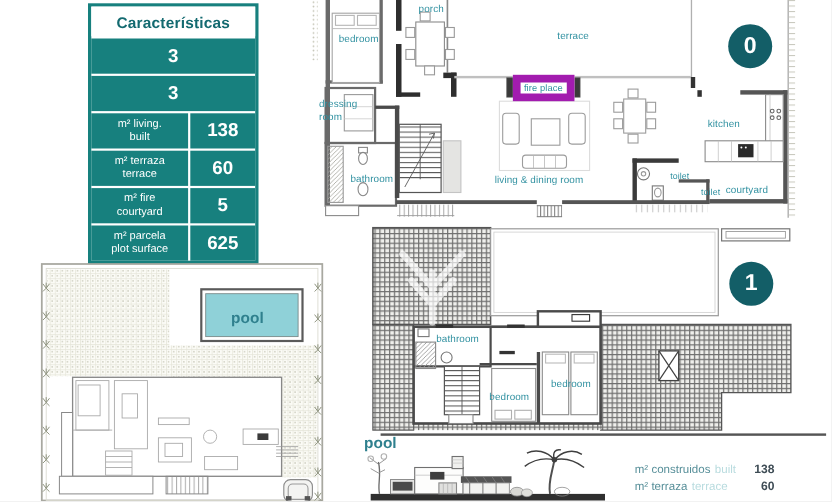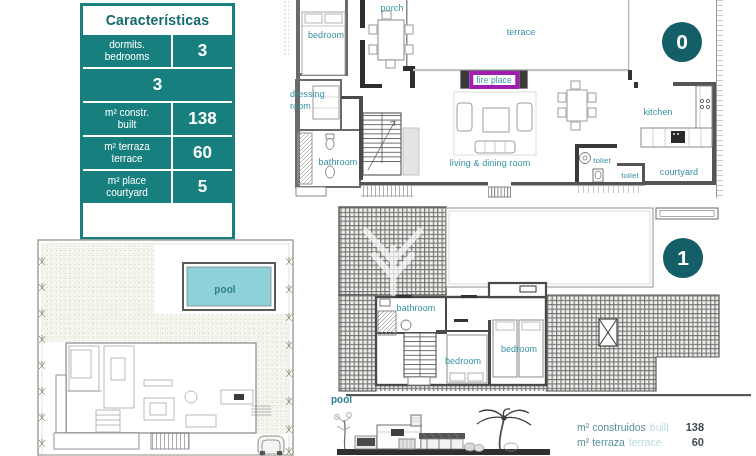--- a/index.html
+++ b/index.html
@@ -20,73 +20,74 @@
               font-size:17px;font-weight:bold;}
 
   
   .badge{position:absolute;width:40px;height:40px;border-radius:50%;background:#135E67;
          color:#fff;display:flex;align-items:center;justify-content:center;
          font-size:21px;font-weight:bold;}
 
   
   .rl{position:absolute;transform:translate(-50%,-50%);color:#3191A1;
       font-size:9px;white-space:nowrap;letter-spacing:.1px;}
-  .rl.sm{font-size:8px;}
-  .rl.box{border:4px solid #a21caf;background:#fff;padding:0 3px;font-size:8.5px;}
+  .rl.sm{font-size:8px;margin-left:16px;}
+  .rl.box{border:7px solid #a21caf;background:#fff;padding:0 3px;font-size:8.5px;}
   .rl.wrap{white-space:normal;width:48px;text-align:left;line-height:1.3;}
-  .pool-label{color:#2F808E;font-weight:bold;font-size:10px;}
+  .pool-label{color:#2F808E;font-weight:bold;font-size:14px;}
 
   
   .summary{position:absolute;left:577px;top:421px;width:127px;font-size:10.5px;}
   .sum-row{display:flex;align-items:center;margin-bottom:3px;}
   .sum-es{color:#578F99;}
   .sum-en{color:#B9DCDF;margin-left:4px;}
   .sum-val{margin-left:auto;color:#3E4C55;font-weight:bold;font-size:11px;}
 
   svg{display:block;}
 </style>
 </head>
 <body>
 
 <div class="page">
 
   <div class="chars">
     <div class="chars-header">Características</div>
     <div class="chars-row">
+      <div class="cell value">3</div>
+    </div>
+    <div class="chars-row">
+      <div class="cell value">3</div>
+    </div>
+    <div class="chars-row">
       <div class="cell label">
-        <span>dormits.</span>
-        <span>bedrooms</span>
-      </div>
-      <div class="cell value">3</div>
-    </div>
-    <div class="chars-row">
-      <div class="cell value">3</div>
-    </div>
-    <div class="chars-row">
-      <div class="cell label">
-        <span>m² constr.</span>
+        <span>m² living.</span>
         <span>built</span>
       </div>
       <div class="cell value">138</div>
     </div>
     <div class="chars-row">
       <div class="cell label">
         <span>m² terraza</span>
         <span>terrace</span>
       </div>
       <div class="cell value">60</div>
     </div>
     <div class="chars-row">
       <div class="cell label">
-        <span>m² place</span>
+        <span>m² fire</span>
         <span>courtyard</span>
       </div>
       <div class="cell value">5</div>
     </div>
     <div class="chars-row">
+      <div class="cell label">
+        <span>m² parcela</span>
+        <span>plot surface</span>
+      </div>
+      <div class="cell value">625</div>
     </div>
   </div>
 
   <div class="abs" style="left:283px;top:0;width:440px;height:200px;">
     <svg width="440" height="200" viewBox="0 0 440 200">
       <defs>
         <pattern id="p0diag" width="4" height="4" patternUnits="userSpaceOnUse">
           <path d="M0,4 L4,0" stroke="#aaaaa2" stroke-width="0.8"></path>
         </pattern>
         <pattern id="p0dot" width="4" height="4" patternUnits="userSpaceOnUse">

